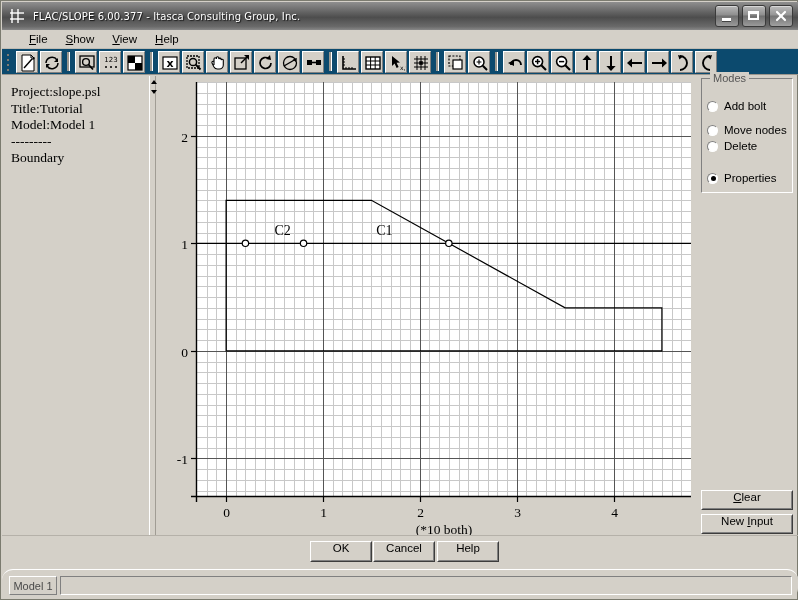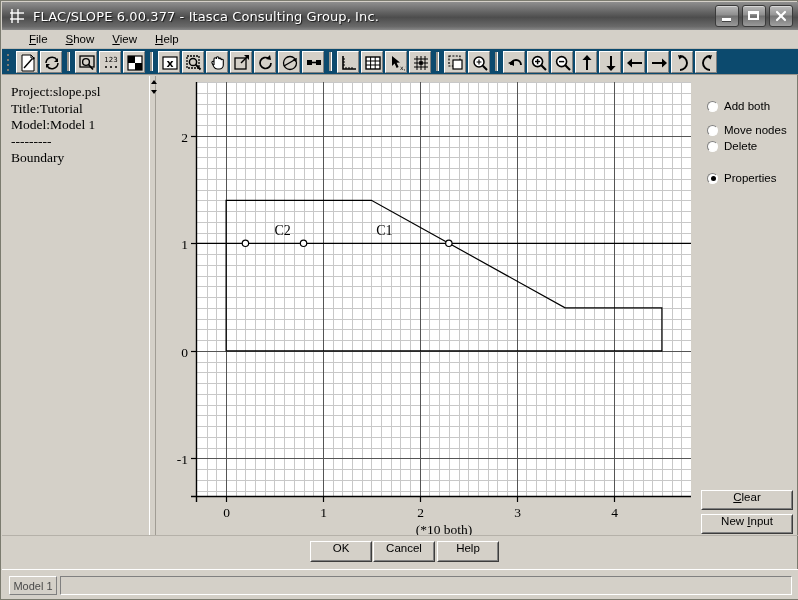--- a/index.html
+++ b/index.html
@@ -14,21 +14,21 @@
   .app{position:relative;width:798px;height:600px;box-sizing:border-box;
        border:1px solid #7b7b6f;background:#d4d0c8;}
 
   
   .titlebar{
     position:absolute;left:1px;top:1px;width:796px;height:28px;
     background:linear-gradient(180deg,#8f8f8f 0%,#6d6d6d 28%,#4d4d4d 55%,#6a6a6a 88%,#888 100%);
     display:flex;align-items:center;box-sizing:border-box;padding:0 2px 0 6px;
   }
   .tb-icon{width:18px;height:18px;flex:0 0 18px;position:relative;margin-right:7px;}
-  .tb-title{color:#fff;font-size:13px;font-family:"DejaVu Sans", sans-serif;
+  .tb-title{color:#fff;font-size:10px;font-family:"DejaVu Sans", sans-serif;
             text-shadow:1px 1px 1px rgba(0,0,0,.75);white-space:nowrap;flex:1;letter-spacing:.1px;}
   .tb-btns{display:flex;gap:3px;align-items:center;margin-right:3px;}
   .tb-btn{width:22px;height:20px;border:1px solid #3a3a3a;border-radius:3px;
           background:linear-gradient(180deg,#b9b9b9,#8e8e8e 45%,#6f6f6f 50%,#9a9a9a);
           position:relative;box-shadow:inset 0 1px 0 rgba(255,255,255,.45);}
   .tb-btn.close{background:linear-gradient(180deg,#bdbdbd,#959595 45%,#757575 50%,#a0a0a0);}
   .gl-min{position:absolute;left:6px;top:12px;width:9px;height:3px;background:#fff;
           box-shadow:0 1px 0 rgba(0,0,0,.5);}
   .gl-max{position:absolute;left:5px;top:5px;width:11px;height:9px;border:2px solid #fff;
           border-top-width:3px;box-sizing:border-box;}
@@ -99,21 +99,21 @@
        border:1px solid #d4d0c8;border-right-color:#808080;border-bottom-color:#808080;
        pointer-events:none;}
   .btn u{text-decoration:underline;}
   .rp-btn{position:absolute;left:4px;width:92px;height:20px;}
 
   
   .dlgbtn{position:absolute;top:540px;width:62px;height:21px;}
 
   
   .statusbar{position:absolute;left:1px;top:568px;width:796px;height:30px;background:#d4d0c8;
-             border-top:1px solid #fff;box-sizing:border-box;}
+             border-top:1px solid #fff;box-sizing:border-box;border-radius:11px;}
   .status-tab{position:absolute;left:7px;top:6px;width:48px;height:19px;
               background:#d4d0c8;box-sizing:border-box;
               border:1px solid #fff;border-right-color:#808080;border-bottom-color:#808080;
               display:flex;align-items:center;justify-content:center;
               font-size:11px;color:#4a4a4a;}
   .status-field{position:absolute;left:58px;top:6px;width:732px;height:19px;
               background:#d4d0c8;box-sizing:border-box;
               border:1px solid #808080;border-right-color:#fff;border-bottom-color:#fff;}
   .sep-line{position:absolute;left:1px;top:534px;width:796px;height:1px;background:#b5b1a9;}
 </style>
@@ -525,24 +525,27 @@
           <line x1="360.5" y1="420" x2="360.5" y2="426" stroke="#000" stroke-width="1.2"></line>
           <text x="360.5" y="441" text-anchor="middle" font-size="13.5" font-family="Liberation Serif, DejaVu Serif, serif" fill="#000">3</text>
           <line x1="457.5" y1="420" x2="457.5" y2="426" stroke="#000" stroke-width="1.2"></line>
           <text x="457.5" y="441" text-anchor="middle" font-size="13.5" font-family="Liberation Serif, DejaVu Serif, serif" fill="#000">4</text>
         </g>
         <text x="287" y="458" text-anchor="middle" font-size="13.5" font-family="Liberation Serif, DejaVu Serif, serif" fill="#000">(*10 both)</text>
       </svg>
   </div>
 
   <div class="rightpanel">
+    <div class="groupbox">
+      <span class="gb-title">Modes</span>
+    </div>
 
     <div class="radio-row" style="top:24px">
       <span class="radio"></span>
-      <span class="radio-lbl">Add both</span>
+      <span class="radio-lbl">Add bolt</span>
     </div>
     <div class="radio-row" style="top:48px">
       <span class="radio"></span>
       <span class="radio-lbl">Move nodes</span>
     </div>
     <div class="radio-row" style="top:64px">
       <span class="radio"></span>
       <span class="radio-lbl">Delete</span>
     </div>
     <div class="radio-row" style="top:96px">

